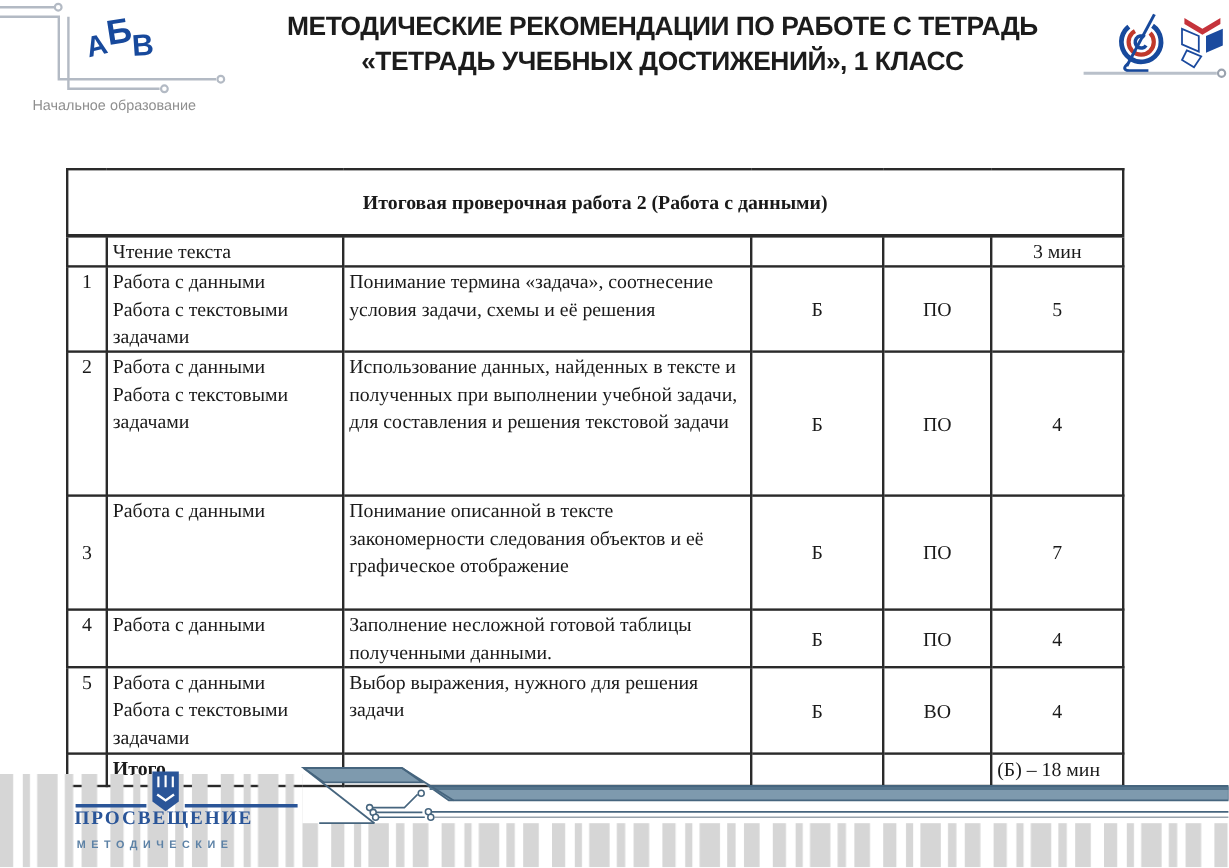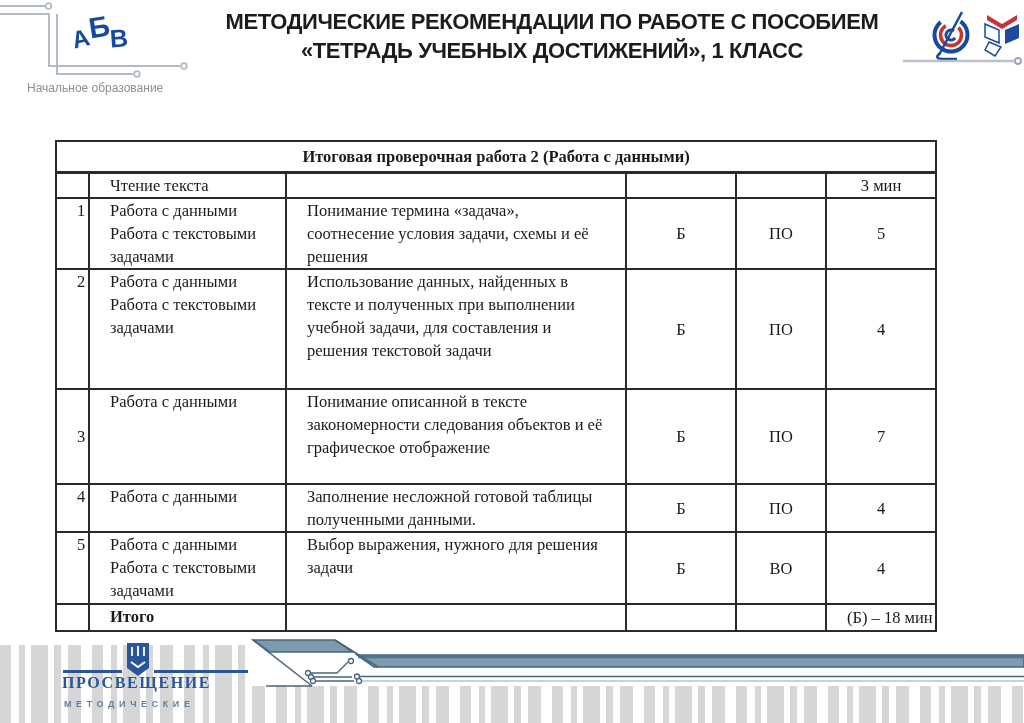--- a/index.html
+++ b/index.html
@@ -21,23 +21,23 @@
   .hdr-emblem2{position:absolute;left:981px;top:12px;}
   .hdr-underline{position:absolute;left:898px;top:54px;}
 
   
   .section-title{position:absolute;left:170px;top:108px;font-size:21px;color:#0a0a0a;}
 
   
   .plan-table{position:absolute;left:55px;top:140px;width:880px;border-collapse:collapse;
               table-layout:fixed;font-family:"Liberation Serif",serif;font-size:16.5px;
               color:#1a1a1a;}
-  .plan-table td{border:2px solid #2a2a2a;padding:0 20px;line-height:23px;overflow:hidden;}
+  .plan-table td{border:2px solid #2a2a2a;padding:0 4px;line-height:23px;overflow:hidden;}
   .cap-row td{height:21px;font-weight:bold;text-align:center;line-height:20px;
-              border-bottom-width:3px;padding:4px;}
+              border-bottom-width:3px;padding:16px;}
   .pre-row td{height:22px;}
   .r1 td{height:69px;} .r2 td{height:118px;} .r3 td{height:93px;}
   .r4 td{height:46px;} .r5 td{height:70px;} .total-row td{height:25px;}
   .c-num{text-align:center;vertical-align:top;}
   .c-skill{text-align:left;vertical-align:top;white-space:pre-line;padding-left:6px;}
   .c-desc{text-align:left;vertical-align:top;padding-left:8px;padding-right:6px;}
   .c-level,.c-format,.c-time{text-align:center;vertical-align:middle;}
   .bold-cell{font-weight:bold;}
   .c-time-total{text-align:left;vertical-align:middle;white-space:nowrap;padding-left:2px;}
 
@@ -66,21 +66,21 @@
       <circle cx="137" cy="74" r="2.8"></circle>
     </g>
   </svg>
 
   <div class="abv-logo">
     <span class="abv-a">А</span><span class="abv-b">Б</span><span class="abv-v">В</span>
   </div>
   <div class="edu-subtitle">Начальное образование</div>
 
   <div class="main-title">
-    <div>МЕТОДИЧЕСКИЕ РЕКОМЕНДАЦИИ ПО РАБОТЕ С ПОСОБИЕМ</div>
+    <div>МЕТОДИЧЕСКИЕ РЕКОМЕНДАЦИИ ПО РАБОТЕ С ТЕТРАДЬ</div>
     <div>«ТЕТРАДЬ УЧЕБНЫХ ДОСТИЖЕНИЙ», 1 КЛАСС</div>
   </div>
 
   <svg class="hdr-emblem1" width="50" height="54" viewBox="0 0 50 54">
     <circle cx="25" cy="27" r="16.5" fill="#ffffff" stroke="#17499c" stroke-width="4" stroke-dasharray="82 22" transform="rotate(-55 25 27)"></circle>
     <circle cx="25" cy="27" r="10.5" fill="none" stroke="#c0392b" stroke-width="3.5" stroke-dasharray="52 14" transform="rotate(-45 25 27)"></circle>
     <circle cx="25" cy="27" r="5" fill="none" stroke="#17499c" stroke-width="3" stroke-dasharray="23 9" transform="rotate(35 25 27)"></circle>
     <line x1="36" y1="4" x2="13" y2="47" stroke="#17499c" stroke-width="2.5"></line>
     <path d="M14,45 Q8,50 15,51 L31,51" fill="none" stroke="#17499c" stroke-width="2.5"></path>
   </svg>

